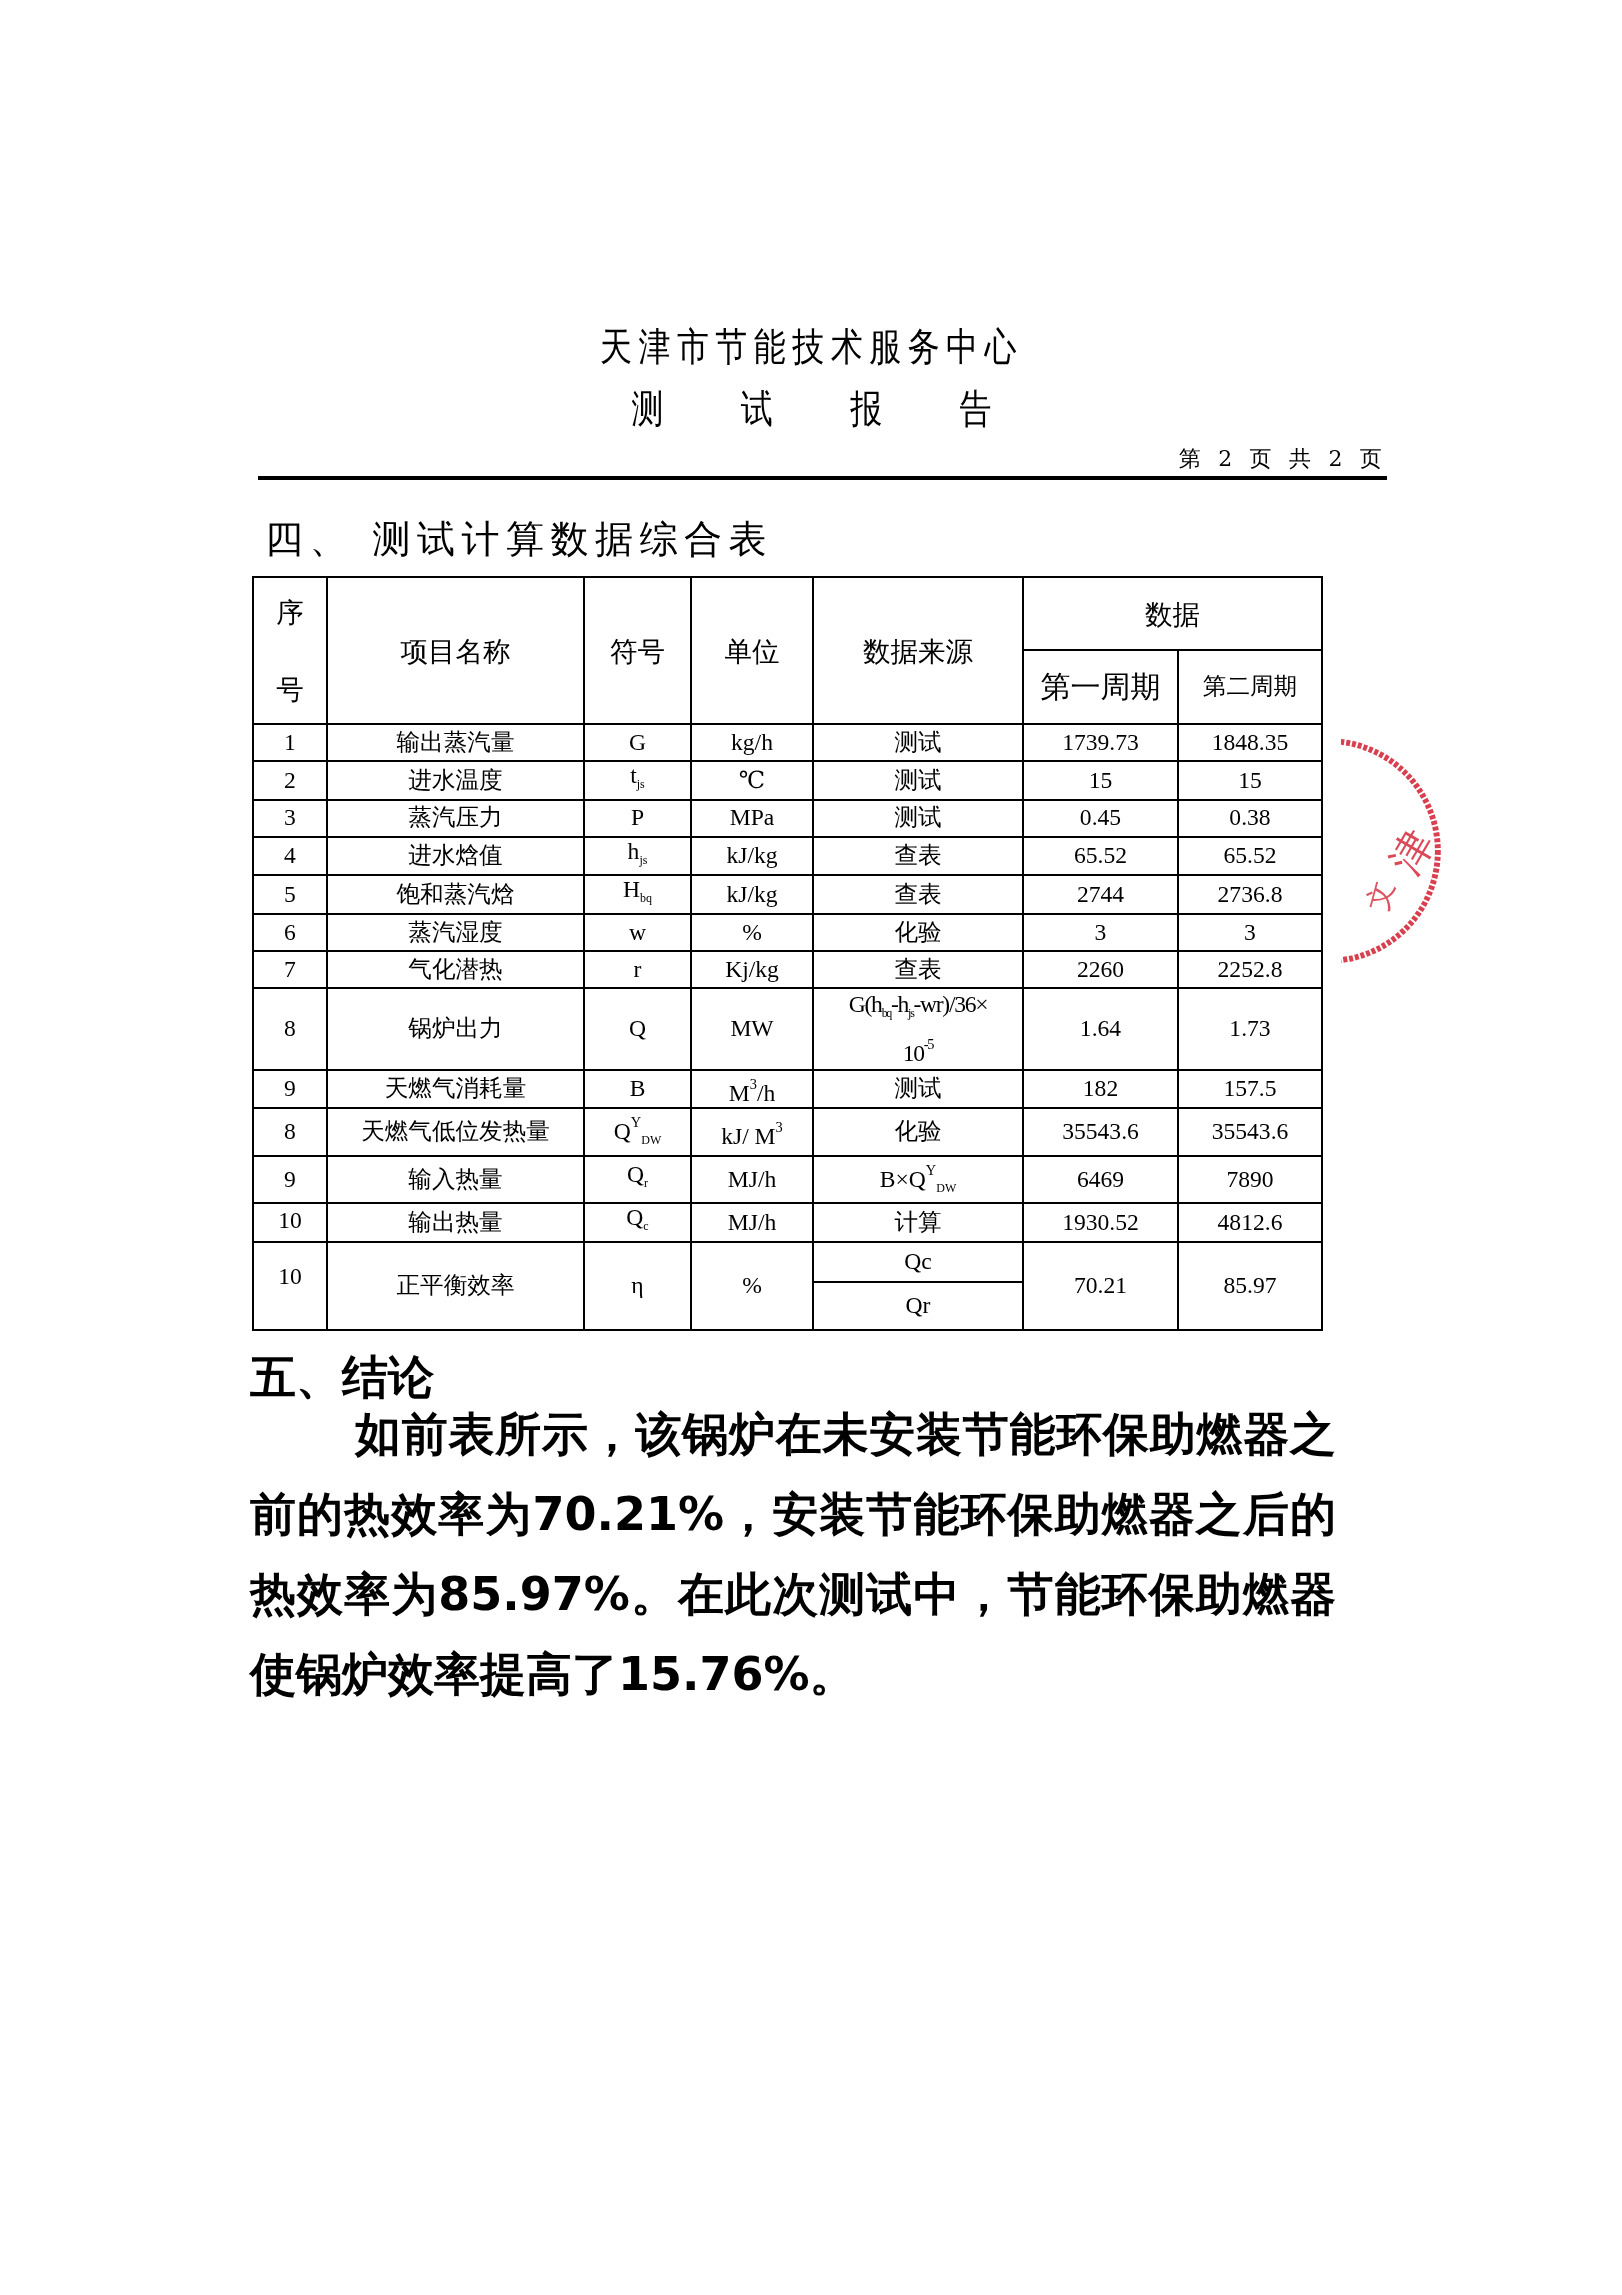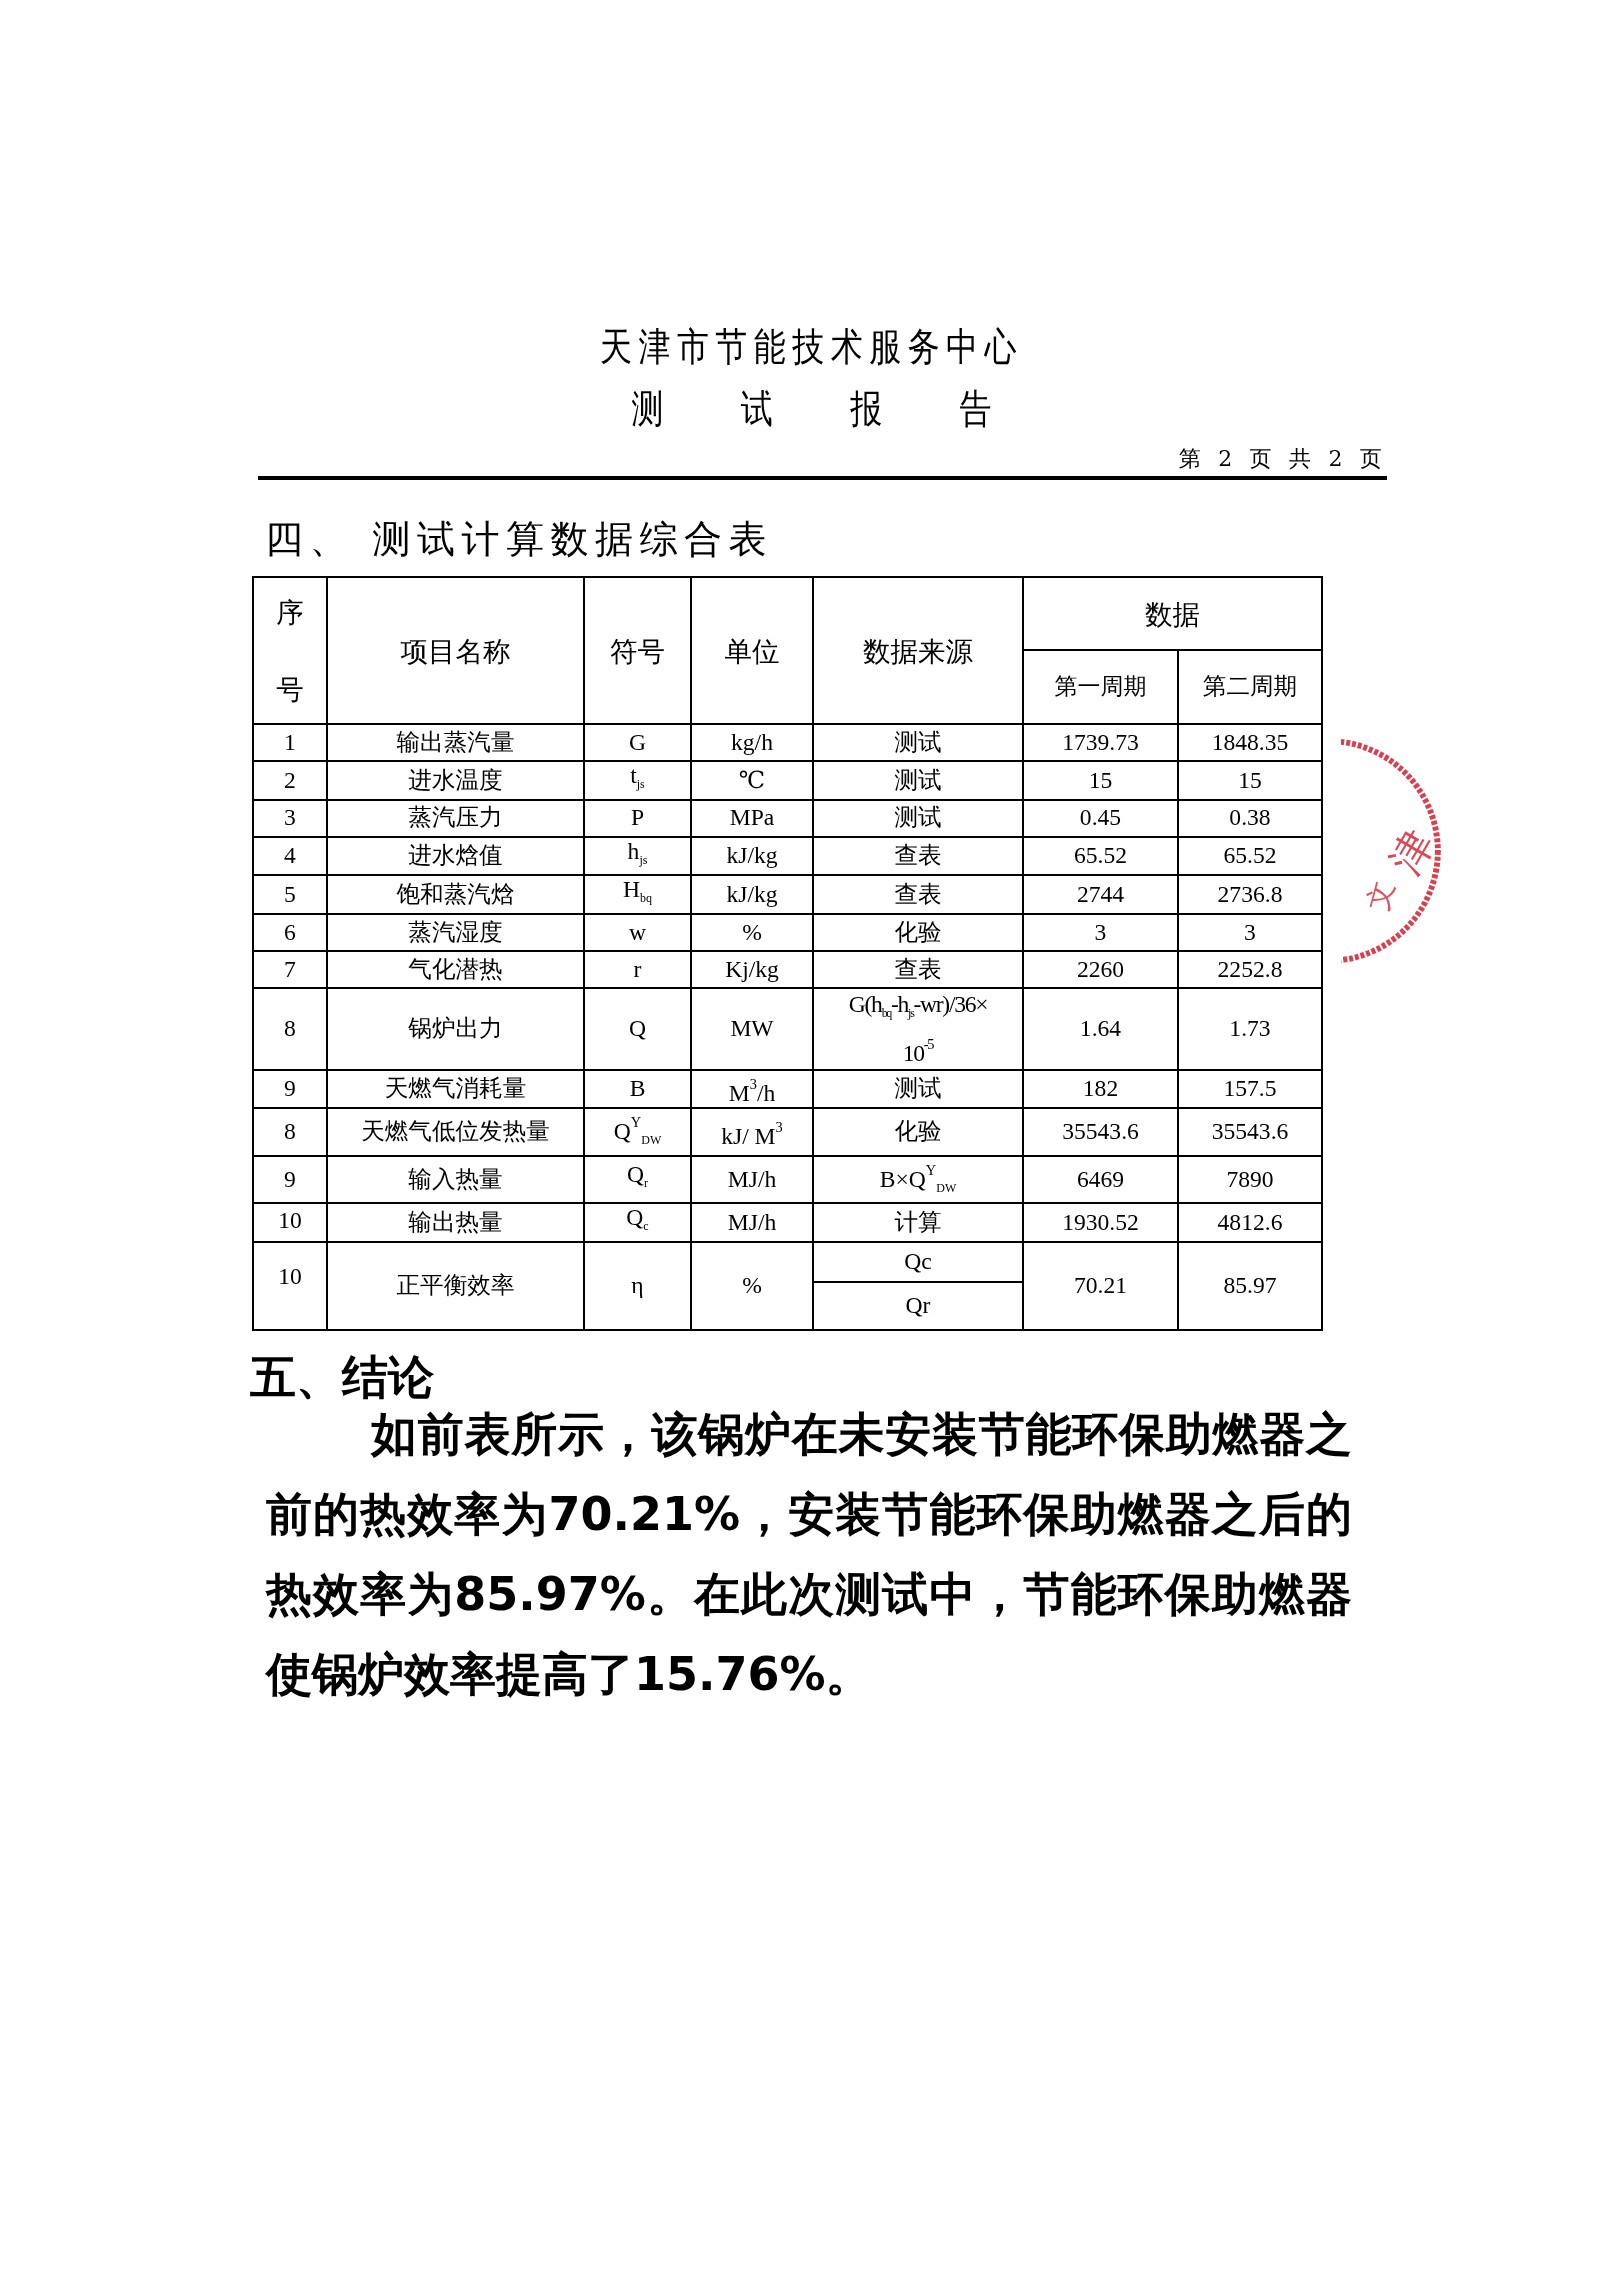--- a/index.html
+++ b/index.html
@@ -24,21 +24,21 @@
   table.data td.hdr { font-size:27.5px; line-height:34px; }
   .sub { font-size:12px; vertical-align:-5.2px; }
   .sup { font-size:14.4px; vertical-align:11.8px; }
   .seq-hdr { display:flex; flex-direction:column; justify-content:space-between; height:124px; padding:6.5px 0; box-sizing:border-box; }
   .top-align { vertical-align:top !important; padding-top:19.6px !important; }
   .frac-top { border-bottom:2.6px solid #000; height:38px; display:flex; align-items:center; justify-content:center; }
   .frac-bot { height:46px; display:flex; align-items:center; justify-content:center; }
 
   .sec5 { position:absolute; left:250px; top:1319px; font-size:46px; line-height:59px; font-weight:bold;margin-top:29px; }
   .concl { position:absolute; left:250px; top:1394px; width:1086px; font-size:46px; line-height:80px;
-           text-indent:105px; font-weight:bold; text-align:justify;margin-left:16px; }
+           text-indent:105px; font-weight:bold; text-align:justify; }
 
   .stamp { position:absolute; left:1341px; top:733px; width:301px; height:236px; pointer-events:none; overflow:hidden; }
 </style>
 </head>
 <body>
 
 <div class="title1 serif">天津市节能技术服务中心</div>
 <div class="title2 serif">测 试 报 告</div>
 <div class="pageno serif">第 2 页  共 2 页</div>
 <div class="hrule"></div>
@@ -63,21 +63,21 @@
         <span>号</span>
       </div>
     </td>
     <td rowspan="2" class="hdr serif">项目名称</td>
     <td rowspan="2" class="hdr serif">符号</td>
     <td rowspan="2" class="hdr serif">单位</td>
     <td rowspan="2" class="hdr serif">数据来源</td>
     <td colspan="2" class="hdr serif">数据</td>
   </tr>
   <tr style="height:74px">
-    <td class="serif" style="font-size:23px">第一周期</td>
+    <td class="serif" style="font-size:30px">第一周期</td>
     <td class="serif" style="font-size:23.6px">第二周期</td>
   </tr>
 
   <tr style="height:37px">
     <td>1</td>
     <td class="serif">输出蒸汽量</td>
     <td>G</td>
     <td>kg/h</td>
     <td class="serif">测试</td>
     <td>1739.73</td>

